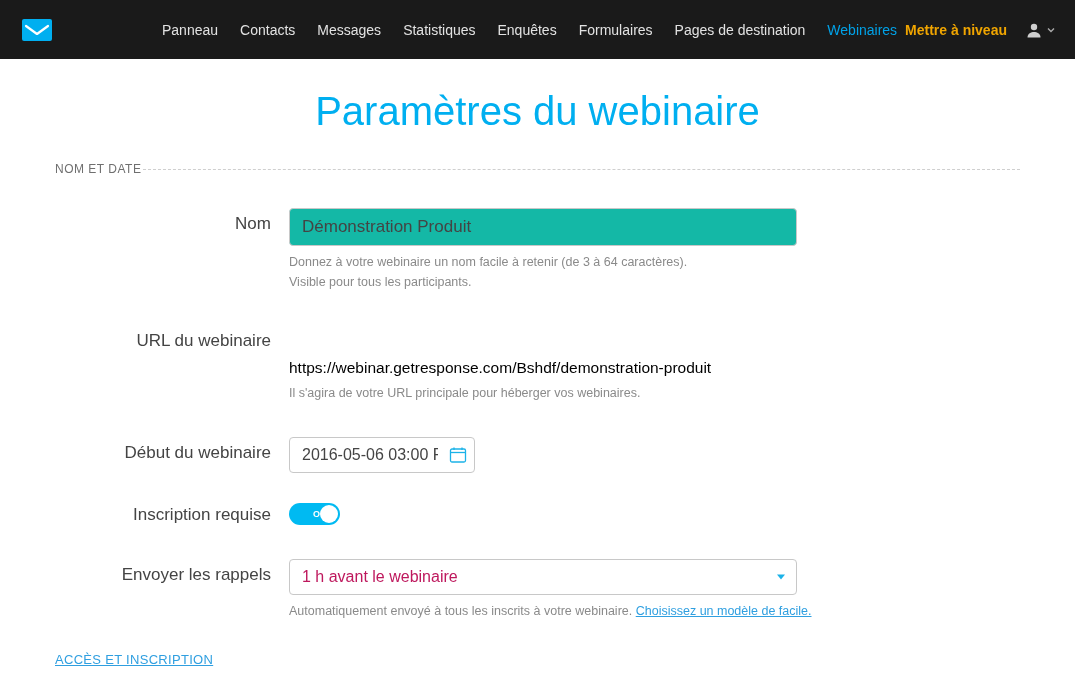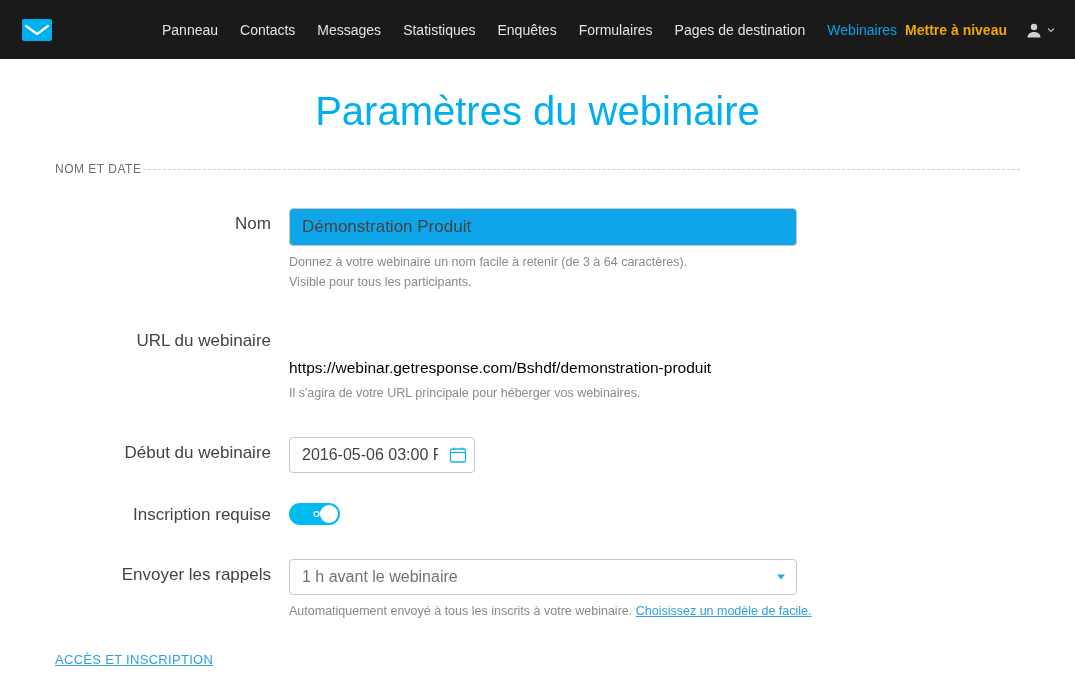--- a/index.html
+++ b/index.html
@@ -78,21 +78,21 @@
   .form-field-col { flex:1; }
 
   .text-input {
     width: 508px;
     height: 38px;
     border: 1px solid #c8c8c8;
     border-radius: 4px;
     padding: 8px 12px;
     font-size: 17px;
     color: #444;
-    background: #0ea5e9;
+    background: #14b8a6;
   }
   .helper {
     color: #8a8a8a;
     font-size: 12.5px;
     margin-top: 8px;
     line-height: 1.4;
   }
   .helper .link { color: #2f9fe0; text-decoration: underline; cursor:pointer; }
 
   .url-value {
@@ -139,21 +139,21 @@
     background:#fff;
   }
 
   .select-wrap {
     position:relative; width:508px;
   }
   .select {
     width:100%; height:36px;
     border:1px solid #c8c8c8; border-radius:4px;
     background:#fff; padding:0 12px;
-    font-size:16px; color:#737373;
+    font-size:16px; color:#be185d;
     text-align:left; cursor:pointer;
     display:flex; align-items:center;
   }
   .select-caret {
     position:absolute; right:12px; top:50%; transform:translateY(-50%);
     width:0; height:0;
     border-left:4px solid transparent;
     border-right:4px solid transparent;
     border-top:5px solid #1bb2e8;
   }

